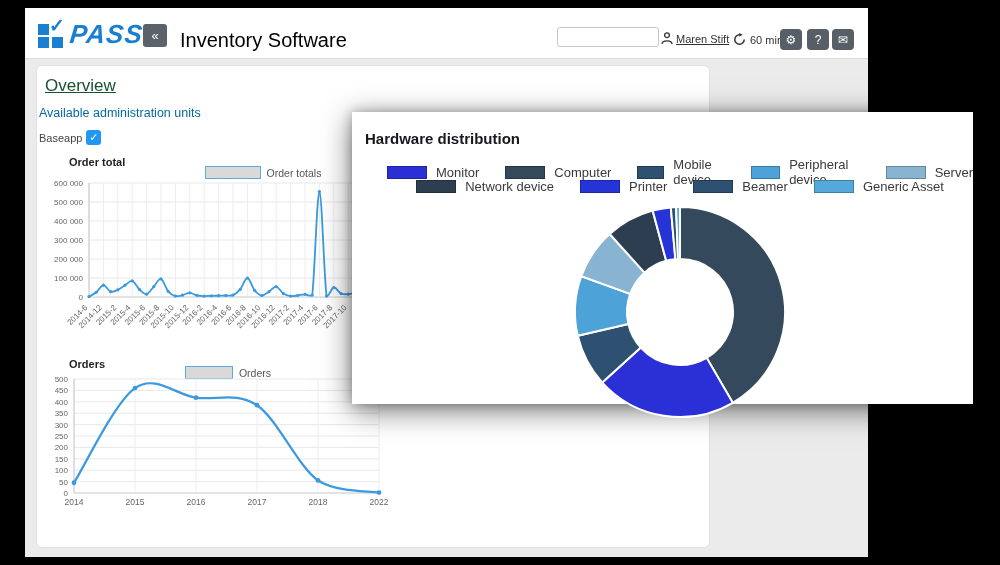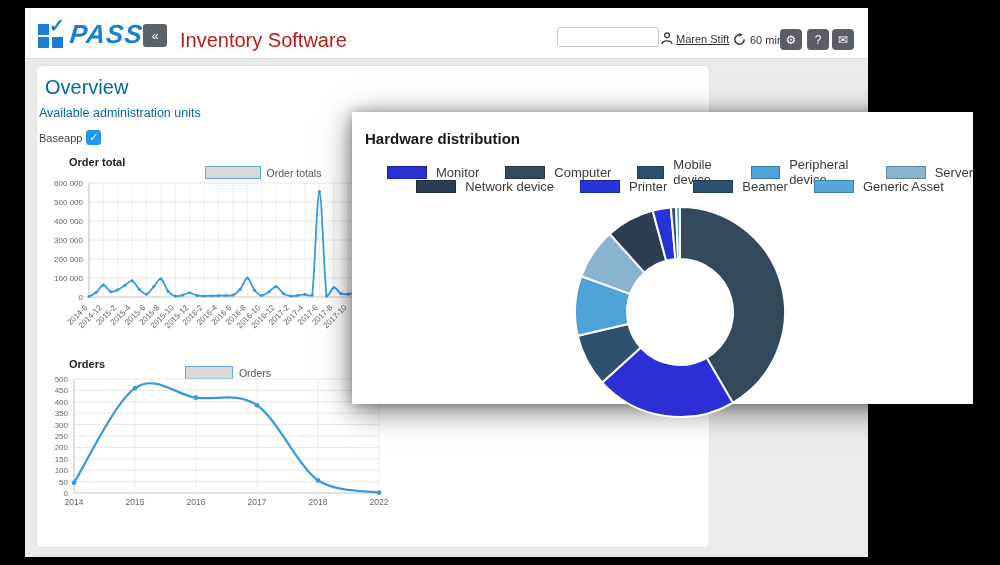--- a/index.html
+++ b/index.html
@@ -9,30 +9,30 @@
   
   .hdr{position:absolute;left:0;top:0;width:843px;height:50px;background:#fff;border-bottom:1px solid #dcdcdc;}
   .logo{position:absolute;left:13px;top:11px;display:flex;align-items:center;}
   .logo-icon{position:relative;width:27px;height:27px;margin-right:5px;}
   .logo-sq{position:absolute;width:11px;height:11px;background:#1b7fd1;}
   .sq-tl{left:0;top:3px;} .sq-bl{left:0;bottom:0;} .sq-br{left:14px;bottom:0;}
   .logo-check{position:absolute;left:11px;top:-7px;color:#1b7fd1;font-size:19px;font-weight:bold;}
   .logo-text{color:#1b7fd1;font-size:26px;font-weight:bold;font-style:italic;letter-spacing:1px;transform:skewX(-6deg);}
   .collapse-btn{position:absolute;left:118px;top:16px;width:24px;height:23px;background:#5b6269;color:#fff;
       border:none;border-radius:3px;font-size:13px;line-height:21px;text-align:center;padding:0;cursor:pointer;}
-  .app-title{position:absolute;left:155px;top:21px;margin:0;font-size:20px;font-weight:400;color:#b91c1c;}
+  .app-title{position:absolute;left:155px;top:21px;margin:0;font-size:20px;font-weight:400;color:#000000;}
   .hdr-search{position:absolute;left:532px;top:19px;width:92px;height:18px;border:1px solid #c9c9c9;border-radius:3px;padding:0 4px;font-size:11px;}
   .user-link{position:absolute;left:636px;top:24px;display:flex;align-items:center;gap:3px;color:#333;
       font-size:11px;text-decoration:underline;cursor:pointer;}
   .refresh{position:absolute;left:708px;top:25px;display:flex;align-items:center;gap:4px;color:#333;font-size:11px;cursor:pointer;}
   .sq-btn{position:absolute;top:21px;width:22px;height:21px;background:#575e66;color:#fff;border:none;border-radius:4px;
       font-size:12px;line-height:20px;text-align:center;padding:0;cursor:pointer;}
   
   .panel{position:absolute;left:11px;top:57px;width:672px;height:481px;background:#fff;border:1px solid #e2e2e2;border-radius:6px;}
-  .page-title{position:absolute;left:8px;top:10px;margin:0;font-size:20px;font-weight:400;color:#0369a1;}
+  .page-title{position:absolute;left:8px;top:10px;margin:0;font-size:17px;font-weight:400;color:#14532d;text-decoration:underline;}
   .section-title{position:absolute;left:2px;top:40px;margin:0;font-size:12.5px;font-weight:400;color:#0369a1;}
   .baseapp-row{position:absolute;left:2px;top:64px;display:flex;align-items:center;gap:4px;}
   .baseapp-label{font-size:11px;color:#444;}
   .checkbox{width:15px;height:15px;background:#2196f3;border-radius:3px;color:#fff;font-size:11px;line-height:15px;text-align:center;cursor:pointer;}
   .chart-title{position:absolute;left:32px;font-size:11px;font-weight:bold;color:#222;}
   .chart-legend{position:absolute;display:flex;align-items:center;justify-content:center;gap:6px;height:13px;padding-left:6px;}
   .legend-box{width:54px;height:11px;background:#d9d9d9;border:1px solid #5fa8e0;}
   .legend-text{font-size:10.5px;color:#555;}
   .chart-svg{position:absolute;left:0;}
   

